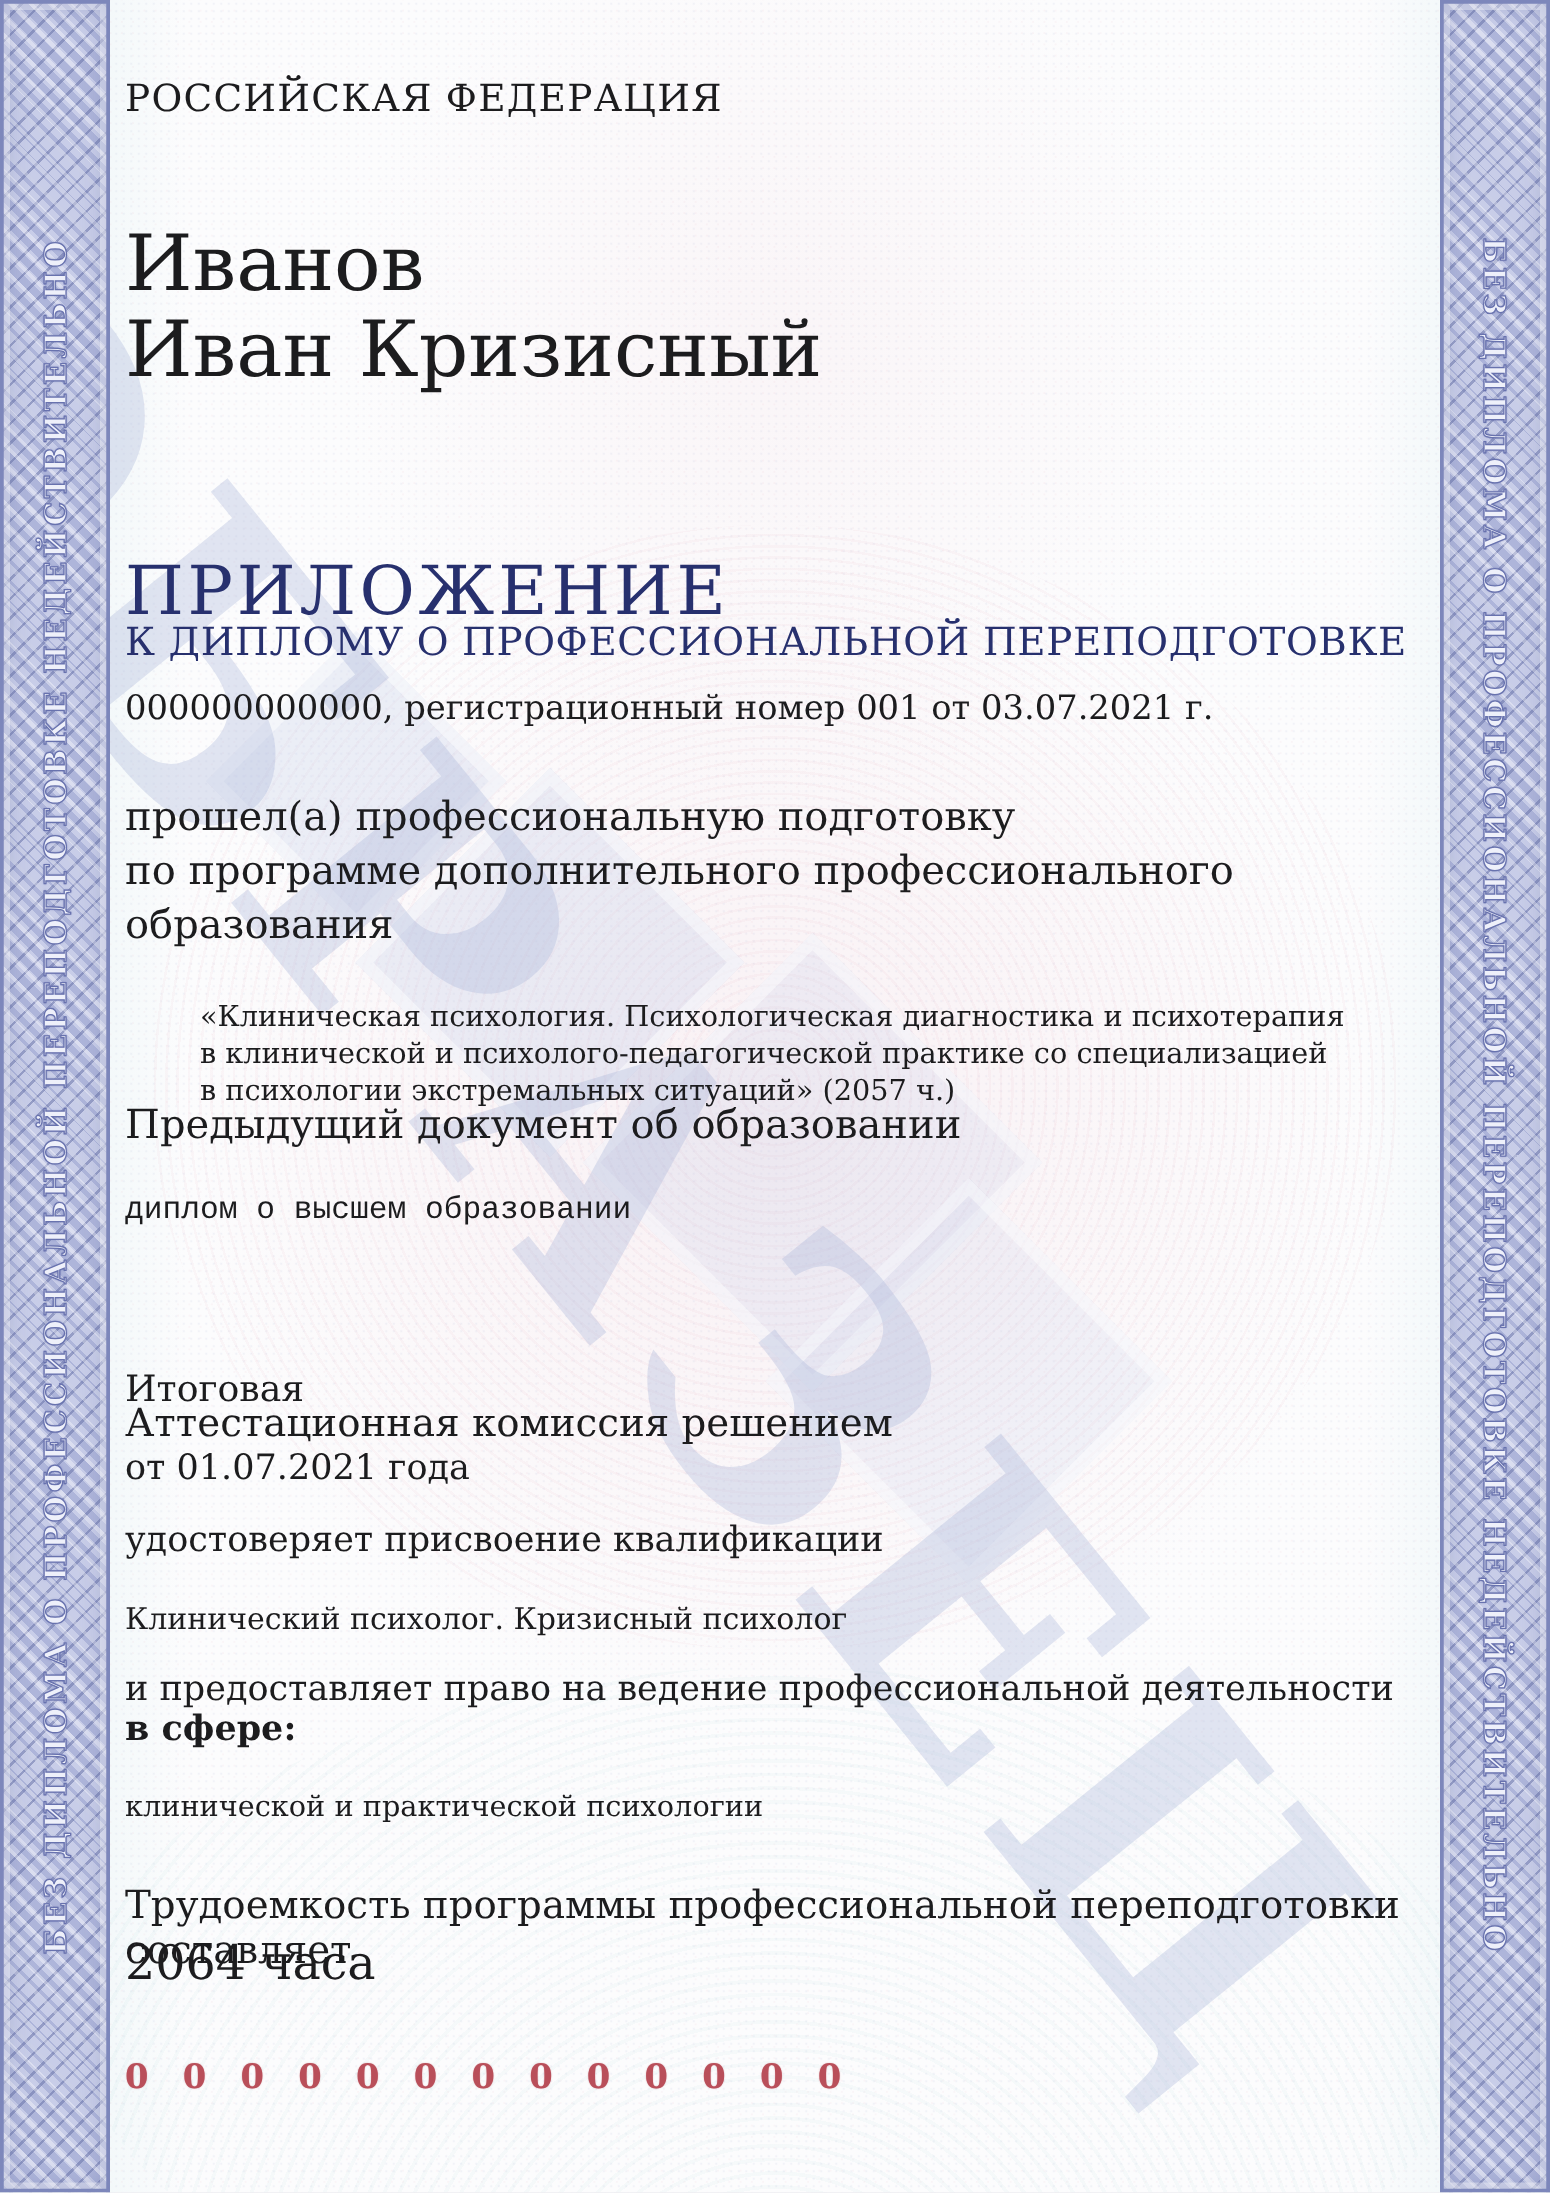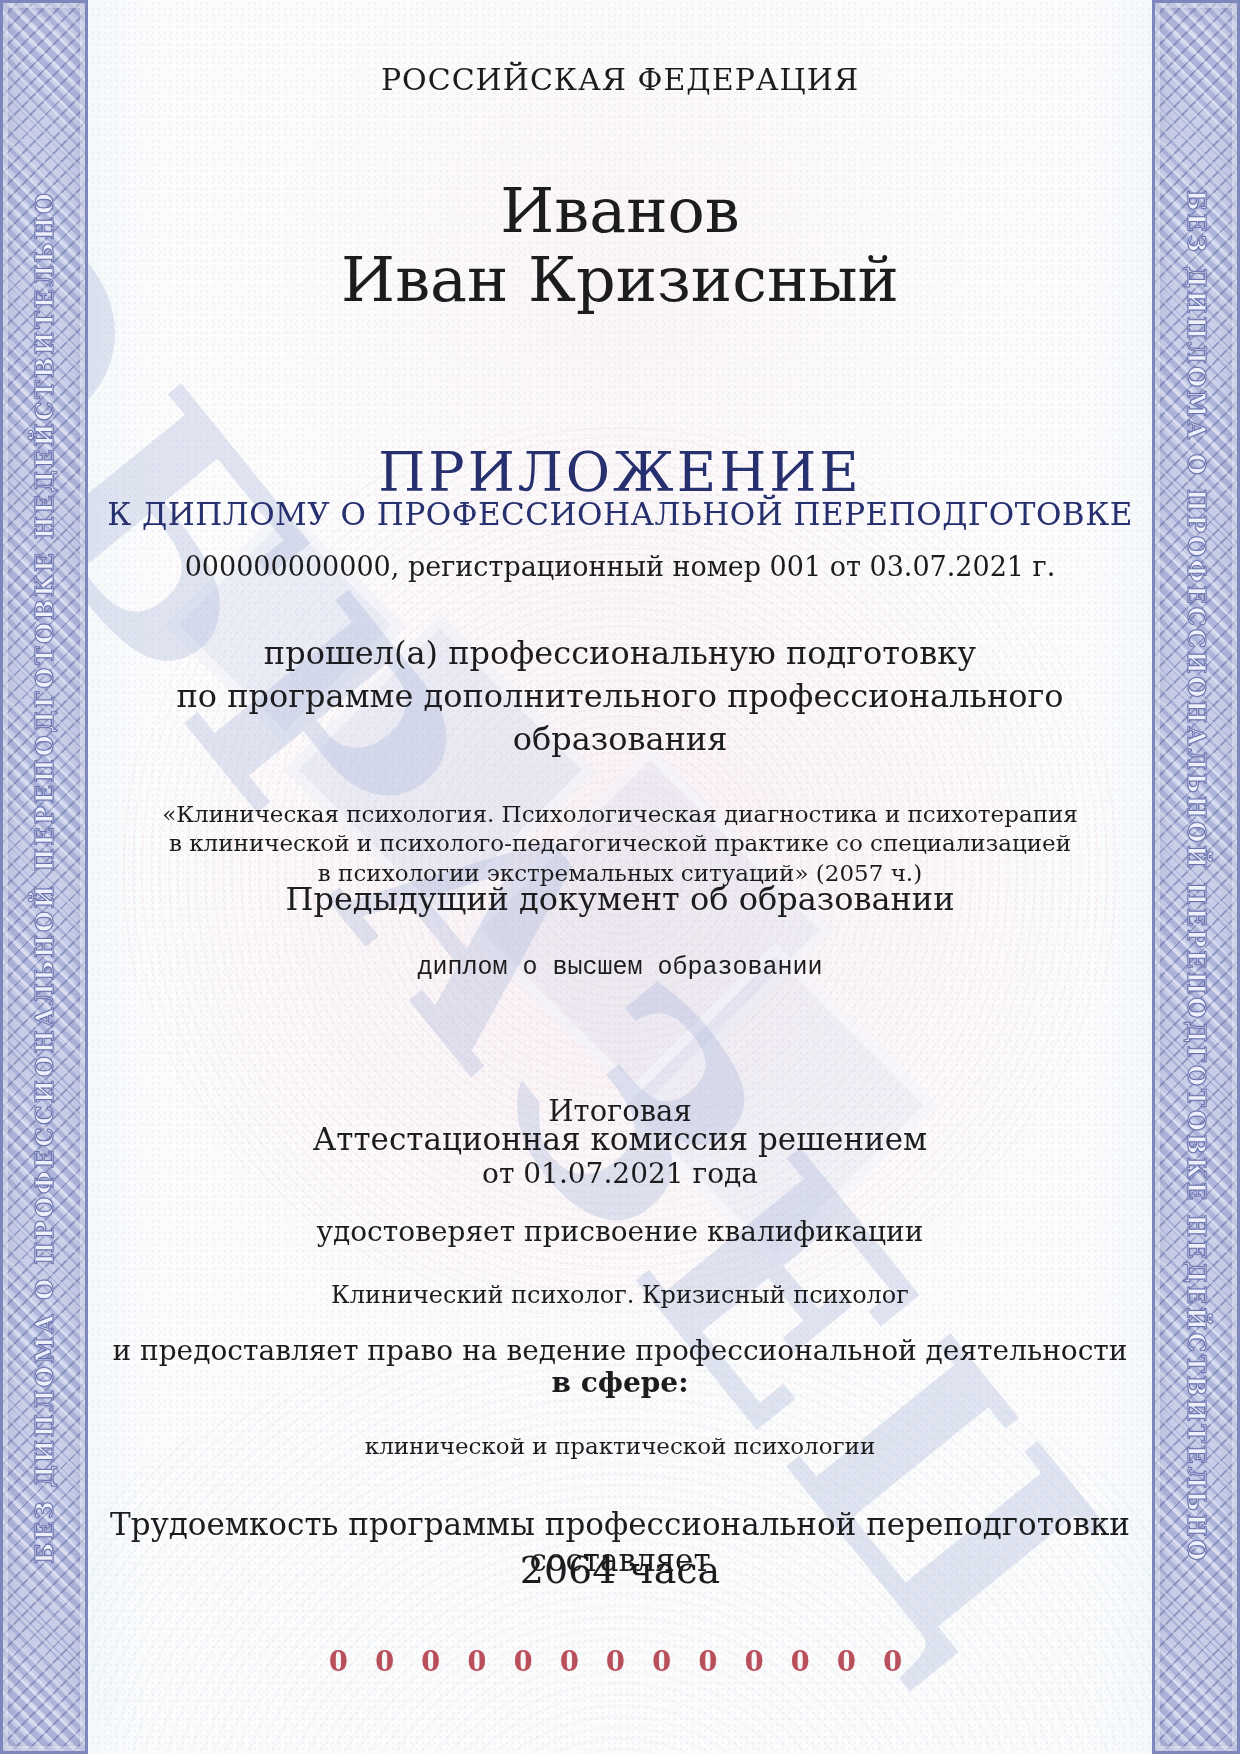--- a/index.html
+++ b/index.html
@@ -81,21 +81,21 @@
     font-family:"DejaVu Serif","Liberation Serif",serif;
     font-weight:bold;font-size:24px;letter-spacing:3px;
     color:#eef0fa;
     -webkit-text-stroke:1px #6872ae;
     text-shadow:0 0 1px #6872ae,0 0 2px rgba(104,114,174,0.8);
     white-space:nowrap;user-select:none;
   }
   .border-left .border-text{transform:rotate(180deg);}
 
   
-  .tb{position:absolute;left:100px;right:100px;text-align:center;z-index:2;}
+  .tb{position:absolute;left:100px;right:100px;text-align:left;z-index:2;}
   .country{top:62px;font-size:30px;letter-spacing:1px;}
   .holder{top:176px;font-size:62px;line-height:1.12;}
   .doc-title{top:441px;font-size:54px;font-weight:normal;color:#27306e;letter-spacing:3px;}
   .doc-subtitle{top:496px;font-size:31px;font-weight:normal;color:#27306e;letter-spacing:0.5px;}
   .reg-line{top:551px;font-size:27px;}
   .training{top:632px;font-size:32px;line-height:1.35;}
   .program{top:800px;left:160px;right:160px;font-size:23px;line-height:1.28;}
   .prev-label{top:880px;font-size:32px;}
   .prev-value{top:953px;font-size:25px;font-family:Liberation Mono, monospace;}
   .comm1{top:1094px;font-size:29px;}

